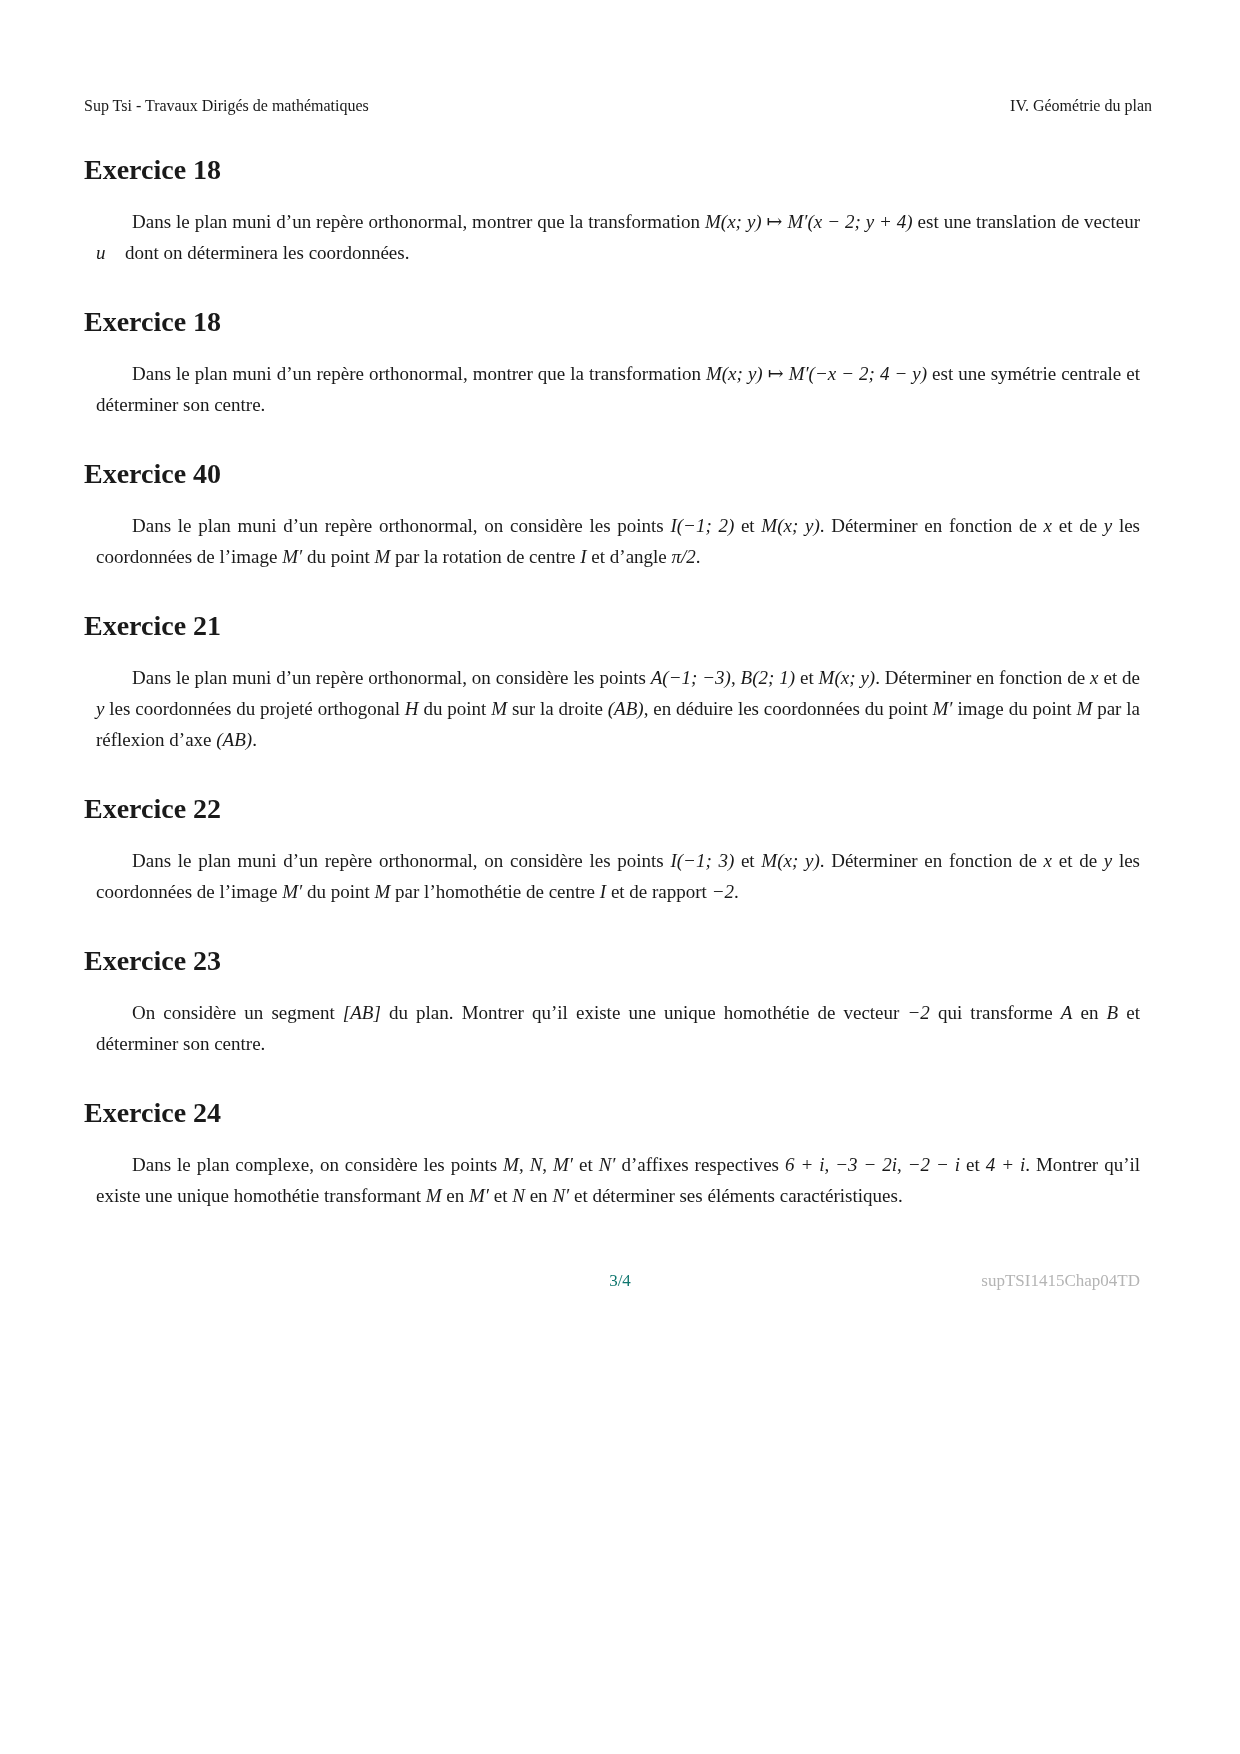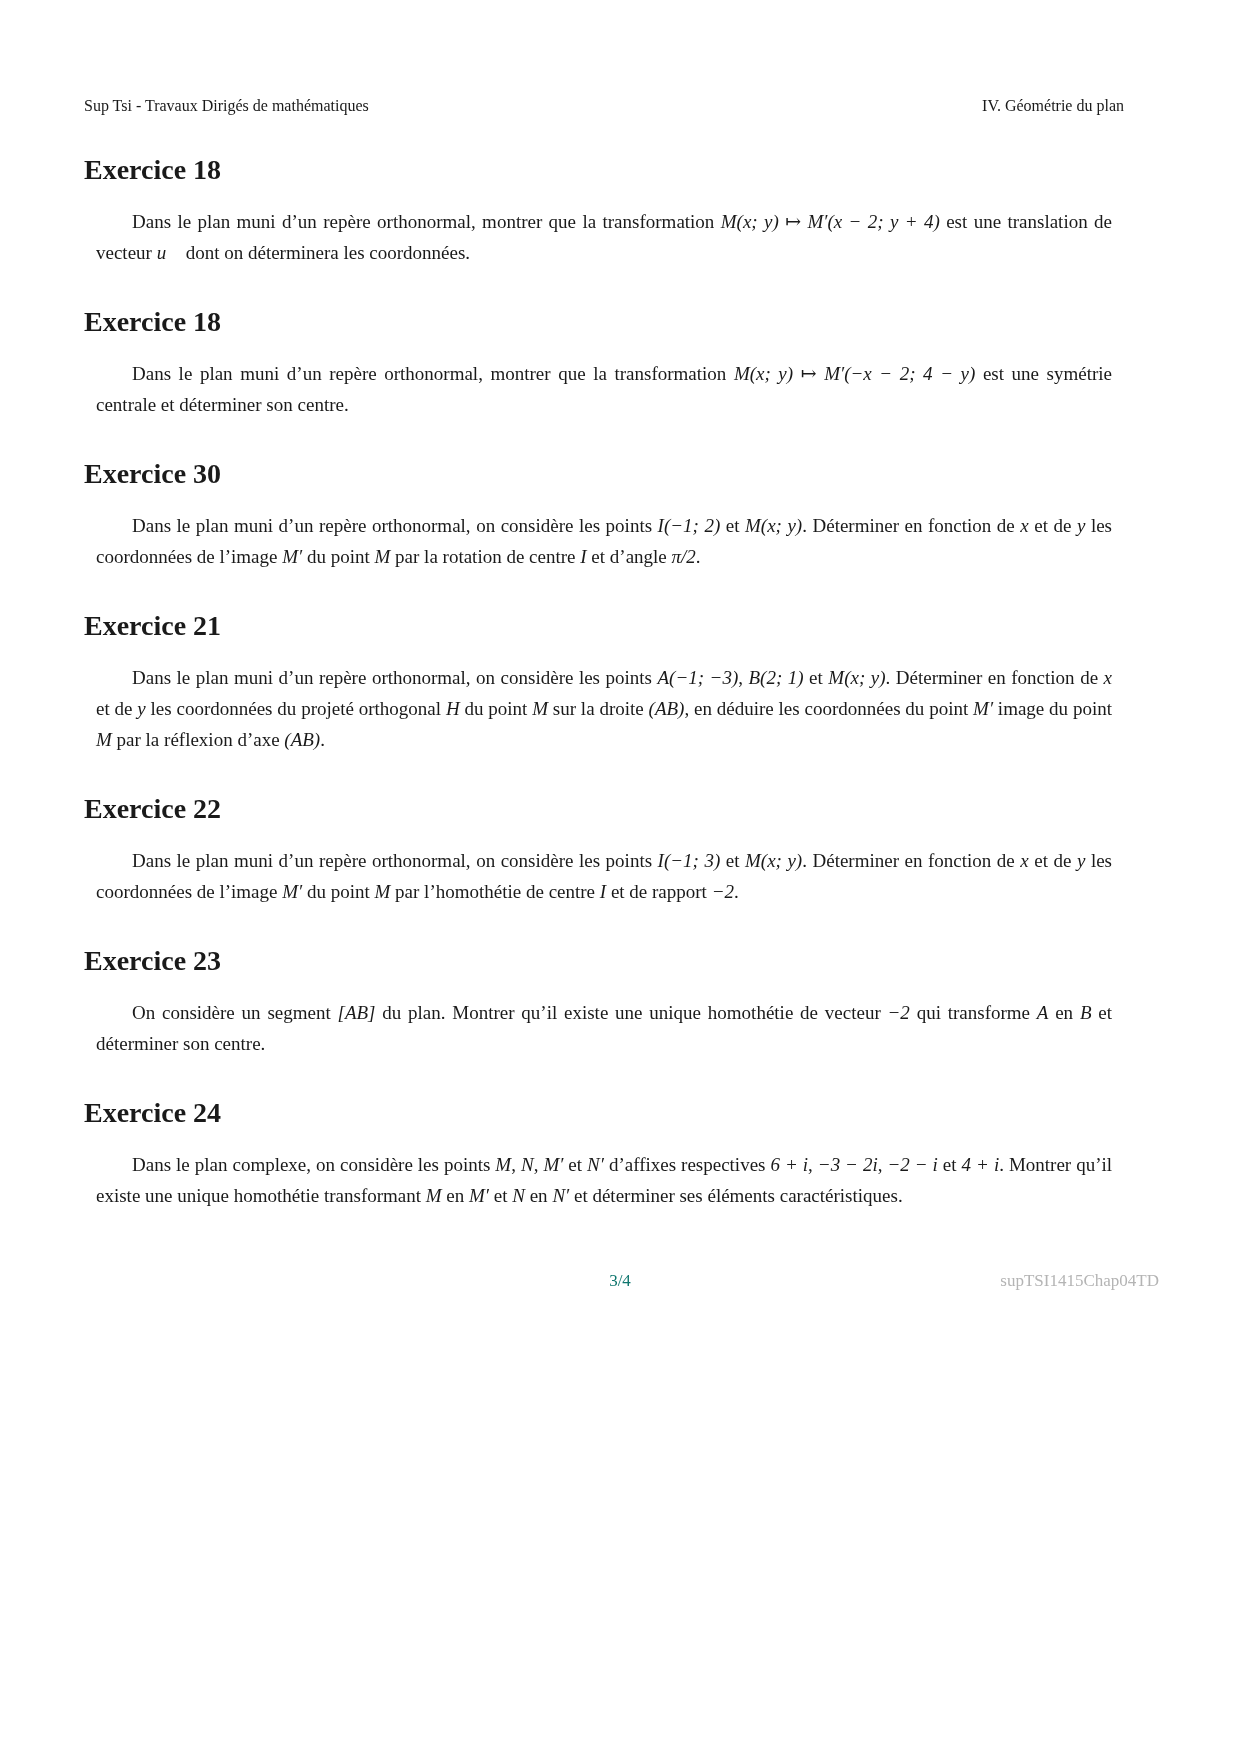--- a/index.html
+++ b/index.html
@@ -1,21 +1,21 @@
 <!DOCTYPE html>
 <html lang="fr"><head>
 <meta charset="utf-8">
 <style>
   html, body { margin: 0; padding: 0; background: #ffffff; }
   .page {
     position: relative;
     width: 1240px;
     height: 1370px;
     box-sizing: border-box;
-    padding: 96px 116px 0 84px;
+    padding: 96px 88px 0 84px;
     background: #ffffff;
     color: #1a1a1a;
     font-family: "Liberation Serif", "DejaVu Serif", serif;
     font-size: 19px;
     line-height: 31px;
   }
   .header {
     display: flex;
     justify-content: space-between;
     font-size: 16px;
@@ -45,21 +45,21 @@
     line-height: 22px;
   }
   .footer .pageno {
     position: absolute;
     left: 0; right: 0;
     text-align: center;
     color: #0f766e;
   }
   .footer .docid {
     position: absolute;
-    right: 81px;
+    right: 100px;
     top: 0;
     color: #b4b4b4;
     cursor: pointer;
   }
 </style>
 </head>
 <body>
 
 <div class="page">
 
@@ -72,21 +72,21 @@
     <h2>Exercice 18</h2>
     <p><span>Dans le plan muni d’un repère orthonormal, montrer que la transformation </span><span class="math">M(x; y) ↦ M′(x − 2; y + 4)</span><span> est une translation de vecteur </span><span class="math">u⃗</span><span> dont on déterminera les coordonnées.</span></p>
   </section>
 
   <section class="exercise">
     <h2>Exercice 18</h2>
     <p><span>Dans le plan muni d’un repère orthonormal, montrer que la transformation </span><span class="math">M(x; y) ↦ M′(−x − 2; 4 − y)</span><span> est une symétrie centrale et déterminer son centre.</span></p>
   </section>
 
   <section class="exercise">
-    <h2>Exercice 30</h2>
+    <h2>Exercice 40</h2>
     <p><span>Dans le plan muni d’un repère orthonormal, on considère les points </span><span class="math">I(−1; 2)</span><span> et </span><span class="math">M(x; y)</span><span>. Déterminer en fonction de </span><span class="math">x</span><span> et de </span><span class="math">y</span><span> les coordonnées de l’image </span><span class="math">M′</span><span> du point </span><span class="math">M</span><span> par la rotation de centre </span><span class="math">I</span><span> et d’angle </span><span class="math">π/2</span><span>.</span></p>
   </section>
 
   <section class="exercise">
     <h2>Exercice 21</h2>
     <p><span>Dans le plan muni d’un repère orthonormal, on considère les points </span><span class="math">A(−1; −3)</span><span>, </span><span class="math">B(2; 1)</span><span> et </span><span class="math">M(x; y)</span><span>. Déterminer en fonction de </span><span class="math">x</span><span> et de </span><span class="math">y</span><span> les coordonnées du projeté orthogonal </span><span class="math">H</span><span> du point </span><span class="math">M</span><span> sur la droite </span><span class="math">(AB)</span><span>, en déduire les coordonnées du point </span><span class="math">M′</span><span> image du point </span><span class="math">M</span><span> par la réflexion d’axe </span><span class="math">(AB)</span><span>.</span></p>
   </section>
 
   <section class="exercise">
     <h2>Exercice 22</h2>

